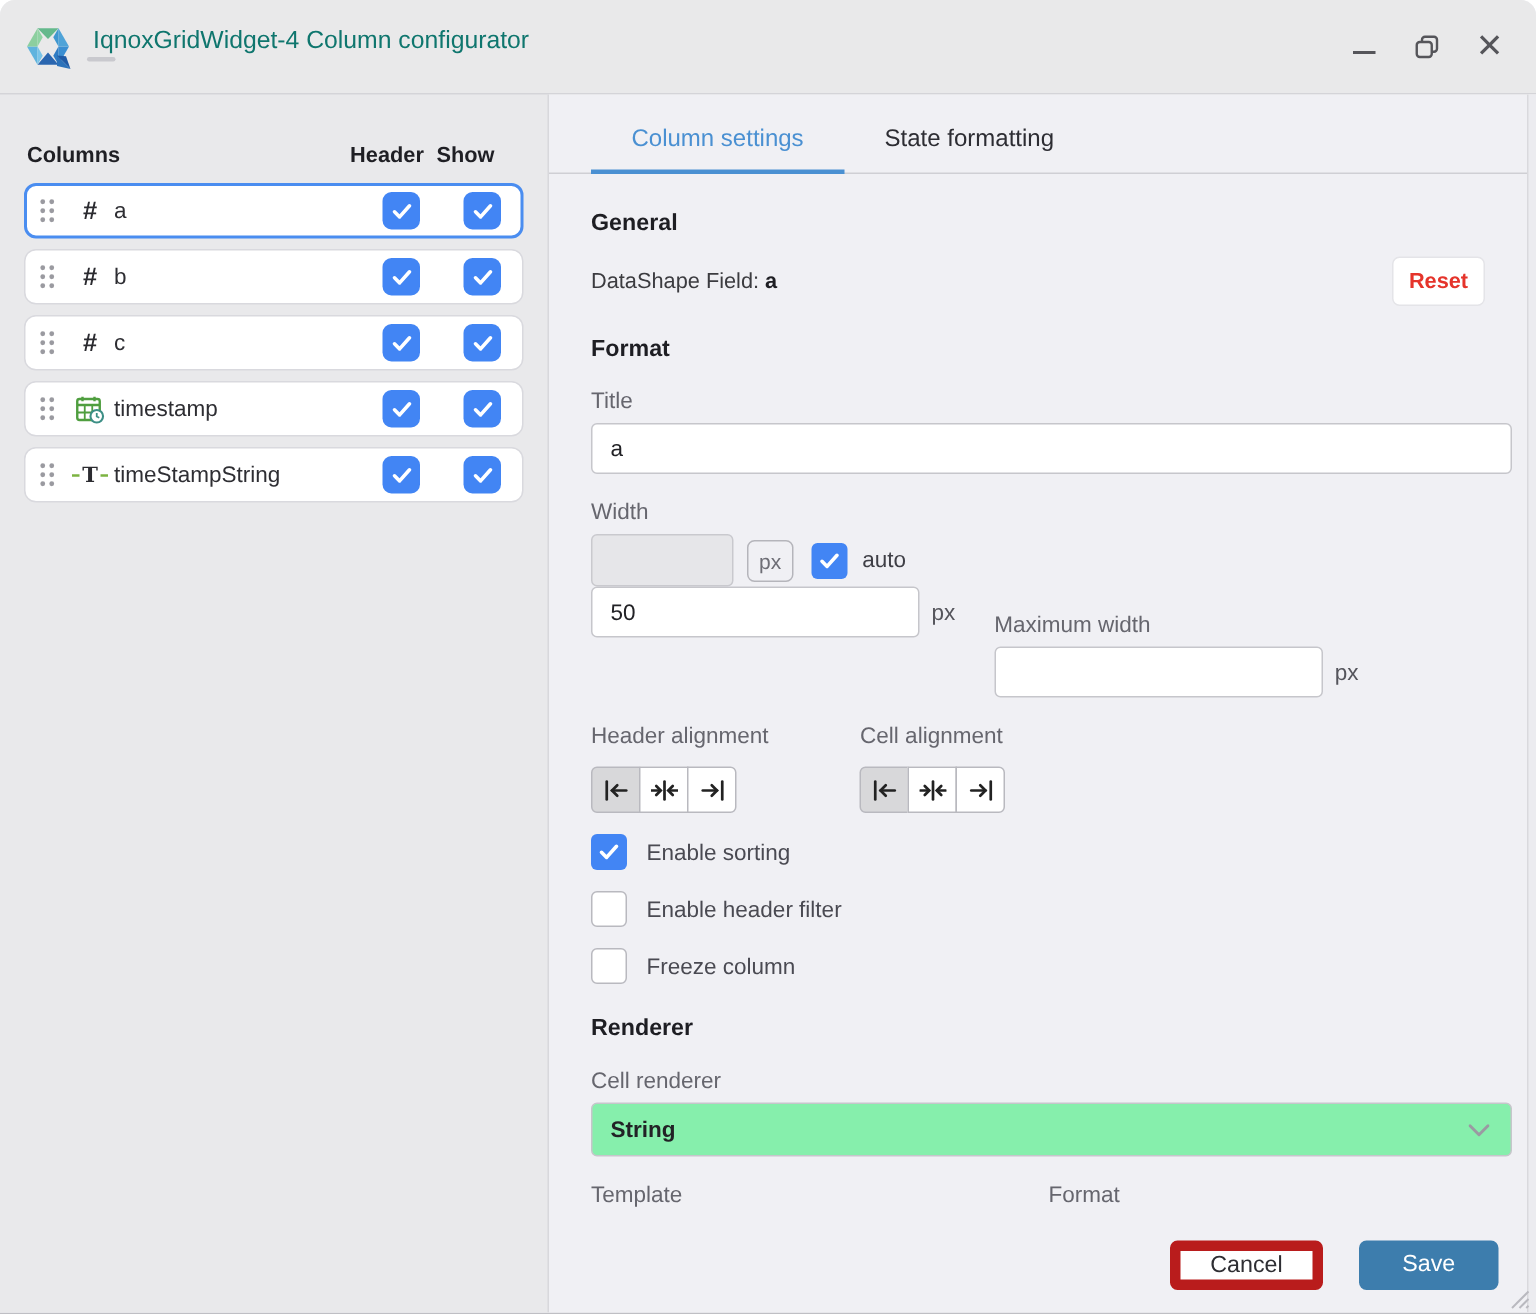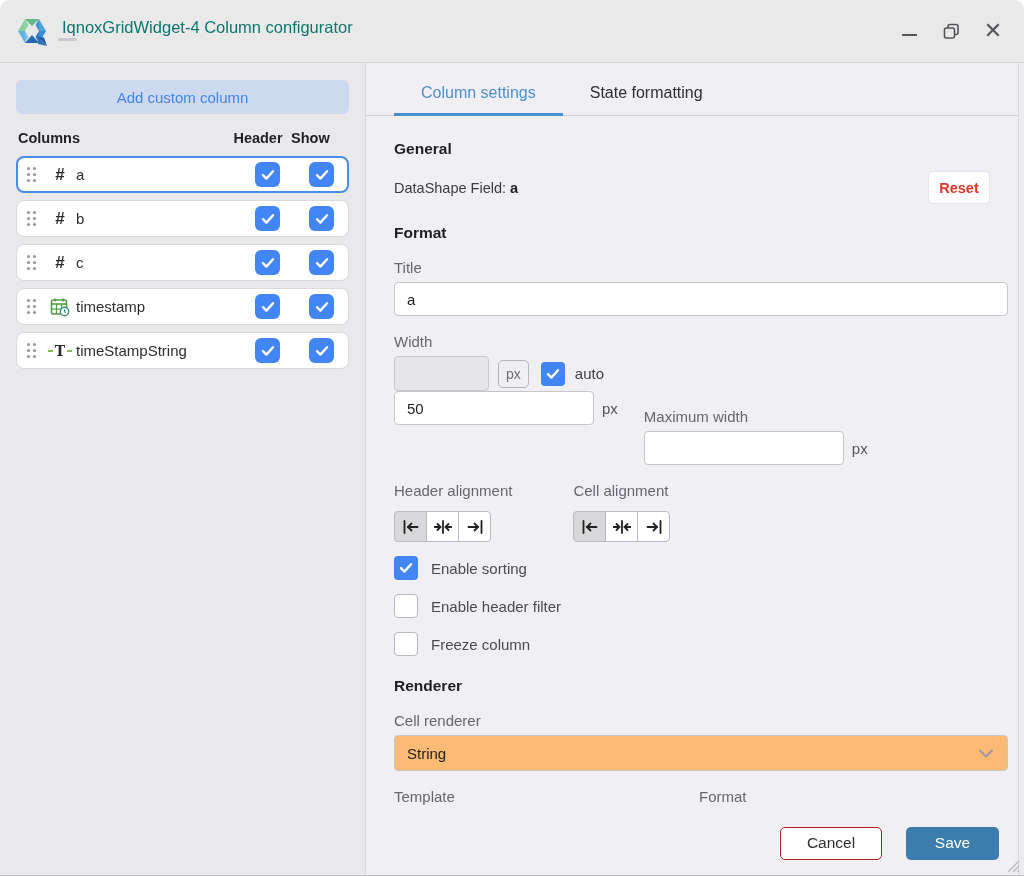--- a/index.html
+++ b/index.html
@@ -109,21 +109,21 @@
     justify-content:center; flex:0 0 24px; cursor:pointer;
   }
   .form-cb.checked { background:#4285f4; }
   .form-cb.unchecked { background:#ffffff; border:1px solid #b9b9bf; }
   .auto-cb { margin-left:12px; }
   .auto-label { margin-left:10px; font-size:15px; color:#3f3f46; }
 
   .minmax-row { display:flex; margin-top:0; }
   .mm-group { display:flex; flex-direction:column; }
   .mm-inputline { display:flex; align-items:center; }
-  .mm-input { width:200px; }
+  .mm-input { width:219px; }
   .px-text { font-size:15px; color:#55555c; margin:0 10px 0 8px; }
   .mm-gap { width:16px; }
 
   .align-row { display:flex; margin-top:0; }
   .align-group-wrap { display:flex; flex-direction:column; }
   .btn-group { display:flex; margin-top:6px; }
   .align-btn {
     width:33px; height:31px; background:#ffffff; border:1px solid #b9b9bf;
     display:flex; align-items:center; justify-content:center; cursor:pointer;
     margin-left:-1px; padding:0;
@@ -131,35 +131,35 @@
   .align-btn:first-child { border-radius:4px 0 0 4px; margin-left:0; }
   .align-btn:last-child { border-radius:0 4px 4px 0; }
   .align-btn.selected { background:#d8d8da; }
   .align-gap { width:61px; }
 
   .check-row { display:flex; align-items:center; margin-top:14px; }
   .check-label { margin-left:13px; font-size:15px; color:#4a4a52; }
 
   .rnd-h { margin-top:21px; }
   .select-box {
-    height:36px; background:#fdba74; border:1px solid #c6c6cb; border-radius:4px;
-    display:flex; align-items:center; padding:0 14px 0 12px; cursor:pointer;
+    height:36px; background:#86efac; border:1px solid #c6c6cb; border-radius:4px;
+    display:flex; align-items:center; padding:0 14px 0 12px; cursor:pointer;font-weight:bold;
   }
   .select-box.full { width:100%; margin-top:6px; }
   .select-value { flex:1; font-size:15px; color:#222226; }
   .tpl-row { display:flex; margin-top:0; }
   .tpl-col { width:292px; display:flex; flex-direction:column; margin-right:13px; }
   .fmt-col { width:291px; display:flex; flex-direction:column; }
 
   .footer {
     flex:0 0 64px; display:flex; align-items:center; justify-content:flex-end;
     gap:24px; padding-right:25px; position:relative;
   }
   .cancel-btn {
-    width:102px; height:33px; background:#ffffff; border:1px solid #b91c1c;
+    width:102px; height:33px; background:#ffffff; border:7px solid #b91c1c;
     border-radius:5px; font-size:15.5px; color:#2e2e33;
     font-family:"Liberation Sans", sans-serif; cursor:pointer;
   }
   .save-btn {
     width:93px; height:33px; background:#3d7dad; border:none;
     border-radius:5px; font-size:15.5px; color:#ffffff;
     font-family:"Liberation Sans", sans-serif; cursor:pointer;
   }
   .resize-corner { position:absolute; right:4px; bottom:2px; }
 </style>
@@ -197,21 +197,20 @@
       </div>
       <div class="win-btn">
           <span class="close-x">✕</span>
         </div>
     </div>
   </div>
 
   <div class="main">
 
     <div class="sidebar">
-      <button class="add-btn">Add custom column</button>
 
       <div class="col-head">
         <span class="hd-name">Columns</span>
         <span class="hd-include">Header</span>
         <span class="hd-show">Show</span>
       </div>
 
       
       <div class="col-row selected">
         <span class="drag-handle">

